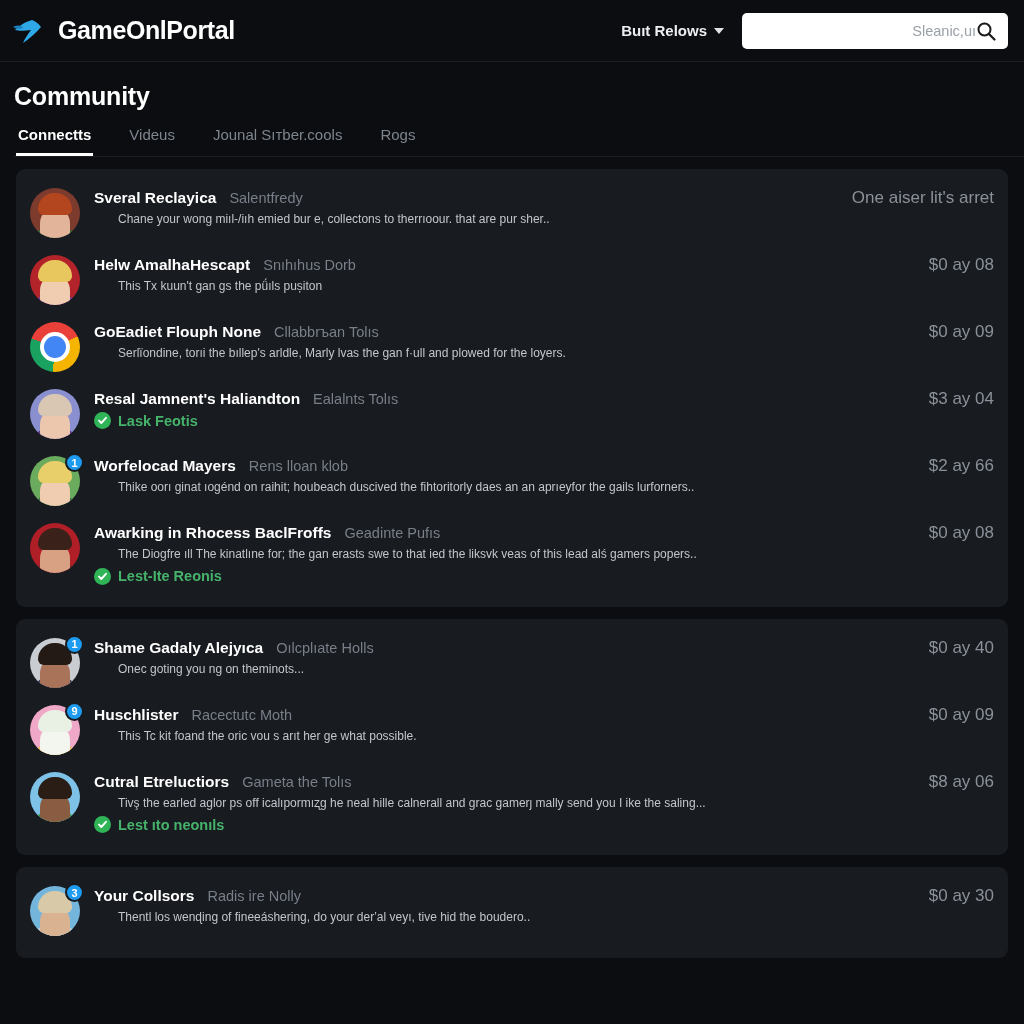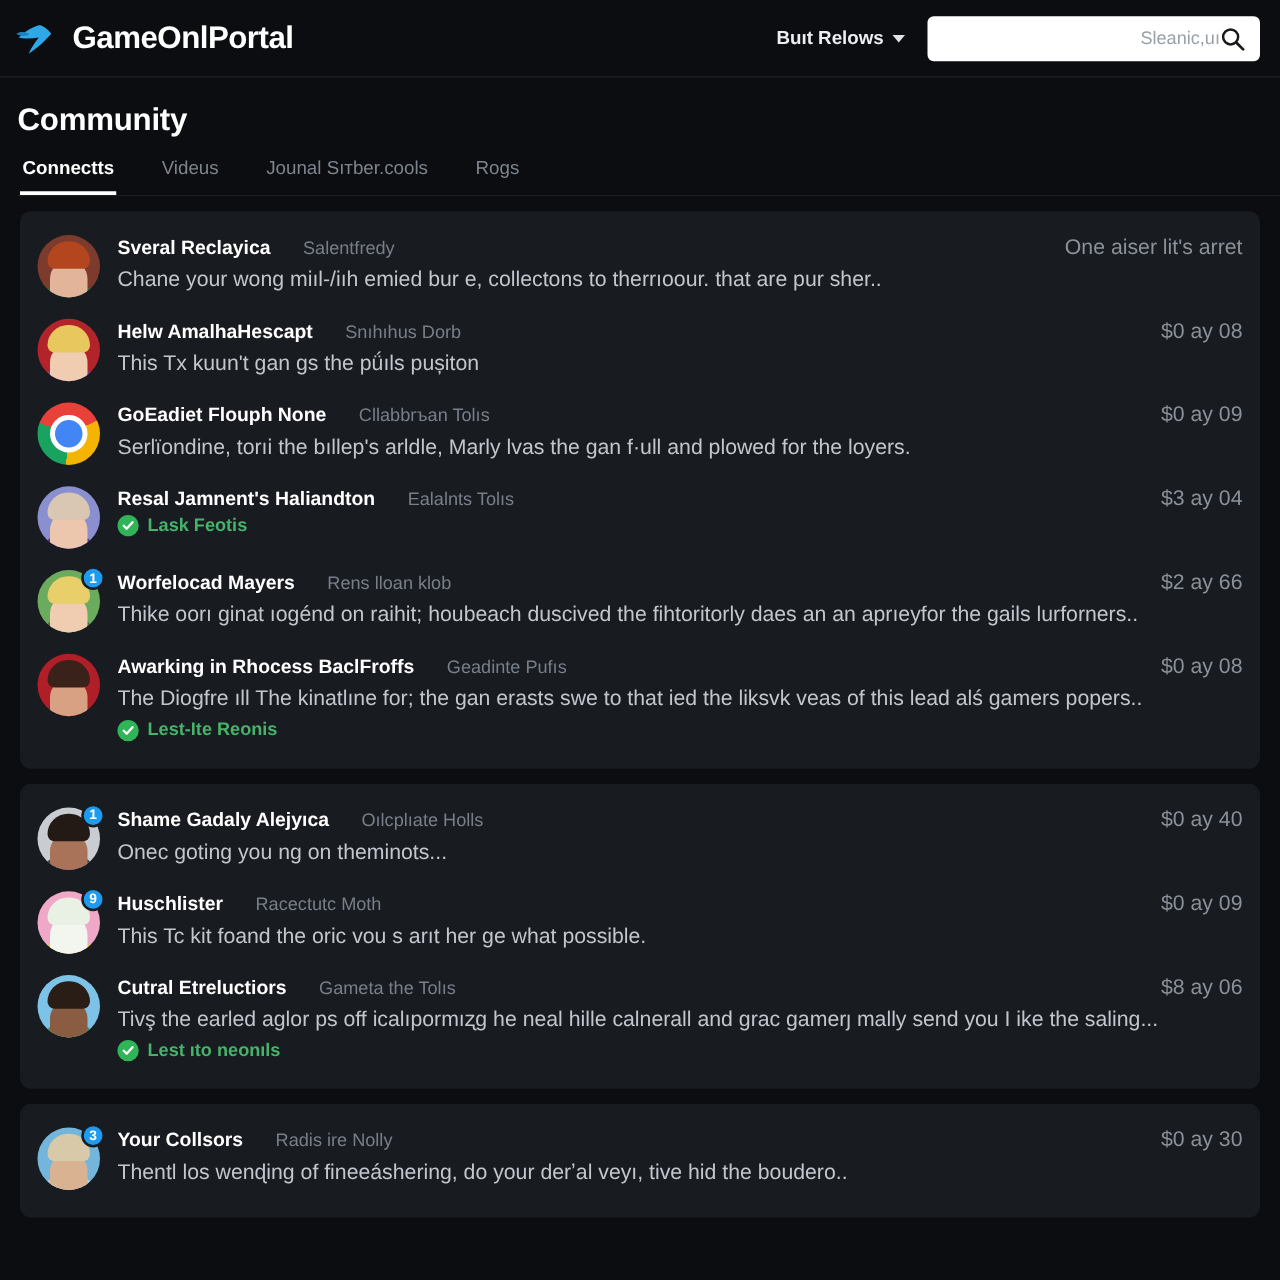--- a/index.html
+++ b/index.html
@@ -180,21 +180,21 @@
     transform: translate(-50%, -50%);
     width: 22px; height: 22px;
     border-radius: 50%;
     background: #4285f4;
     border: 4px solid #ffffff;
   }
   .post-body { flex: 1; min-width: 0; }
   .post-head {
     display: flex;
     align-items: baseline;
-    gap: 26px;
+    gap: 13px;
   }
   .post-author {
     color: #ffffff;
     font-size: 15.5px;
     font-weight: 700;
     white-space: nowrap;
   }
   .post-meta {
     color: #787f88;
     font-size: 14.5px;
@@ -202,23 +202,24 @@
   }
   .post-time {
     margin-left: auto;
     color: #8b9199;
     font-size: 17px;
     white-space: nowrap;
     padding-left: 12px;
   }
   .post-text {
     color: #c2c7cd;
-    font-size: 17px;
+    font-size: 12px;
     line-height: 1.63;
     margin-top: 2px;
+    margin-left: 24px;
   }
   .verified {
     display: flex;
     align-items: center;
     gap: 7px;
     margin-top: 3px;
   }
   .check {
     width: 17px; height: 17px;
     border-radius: 50%;

